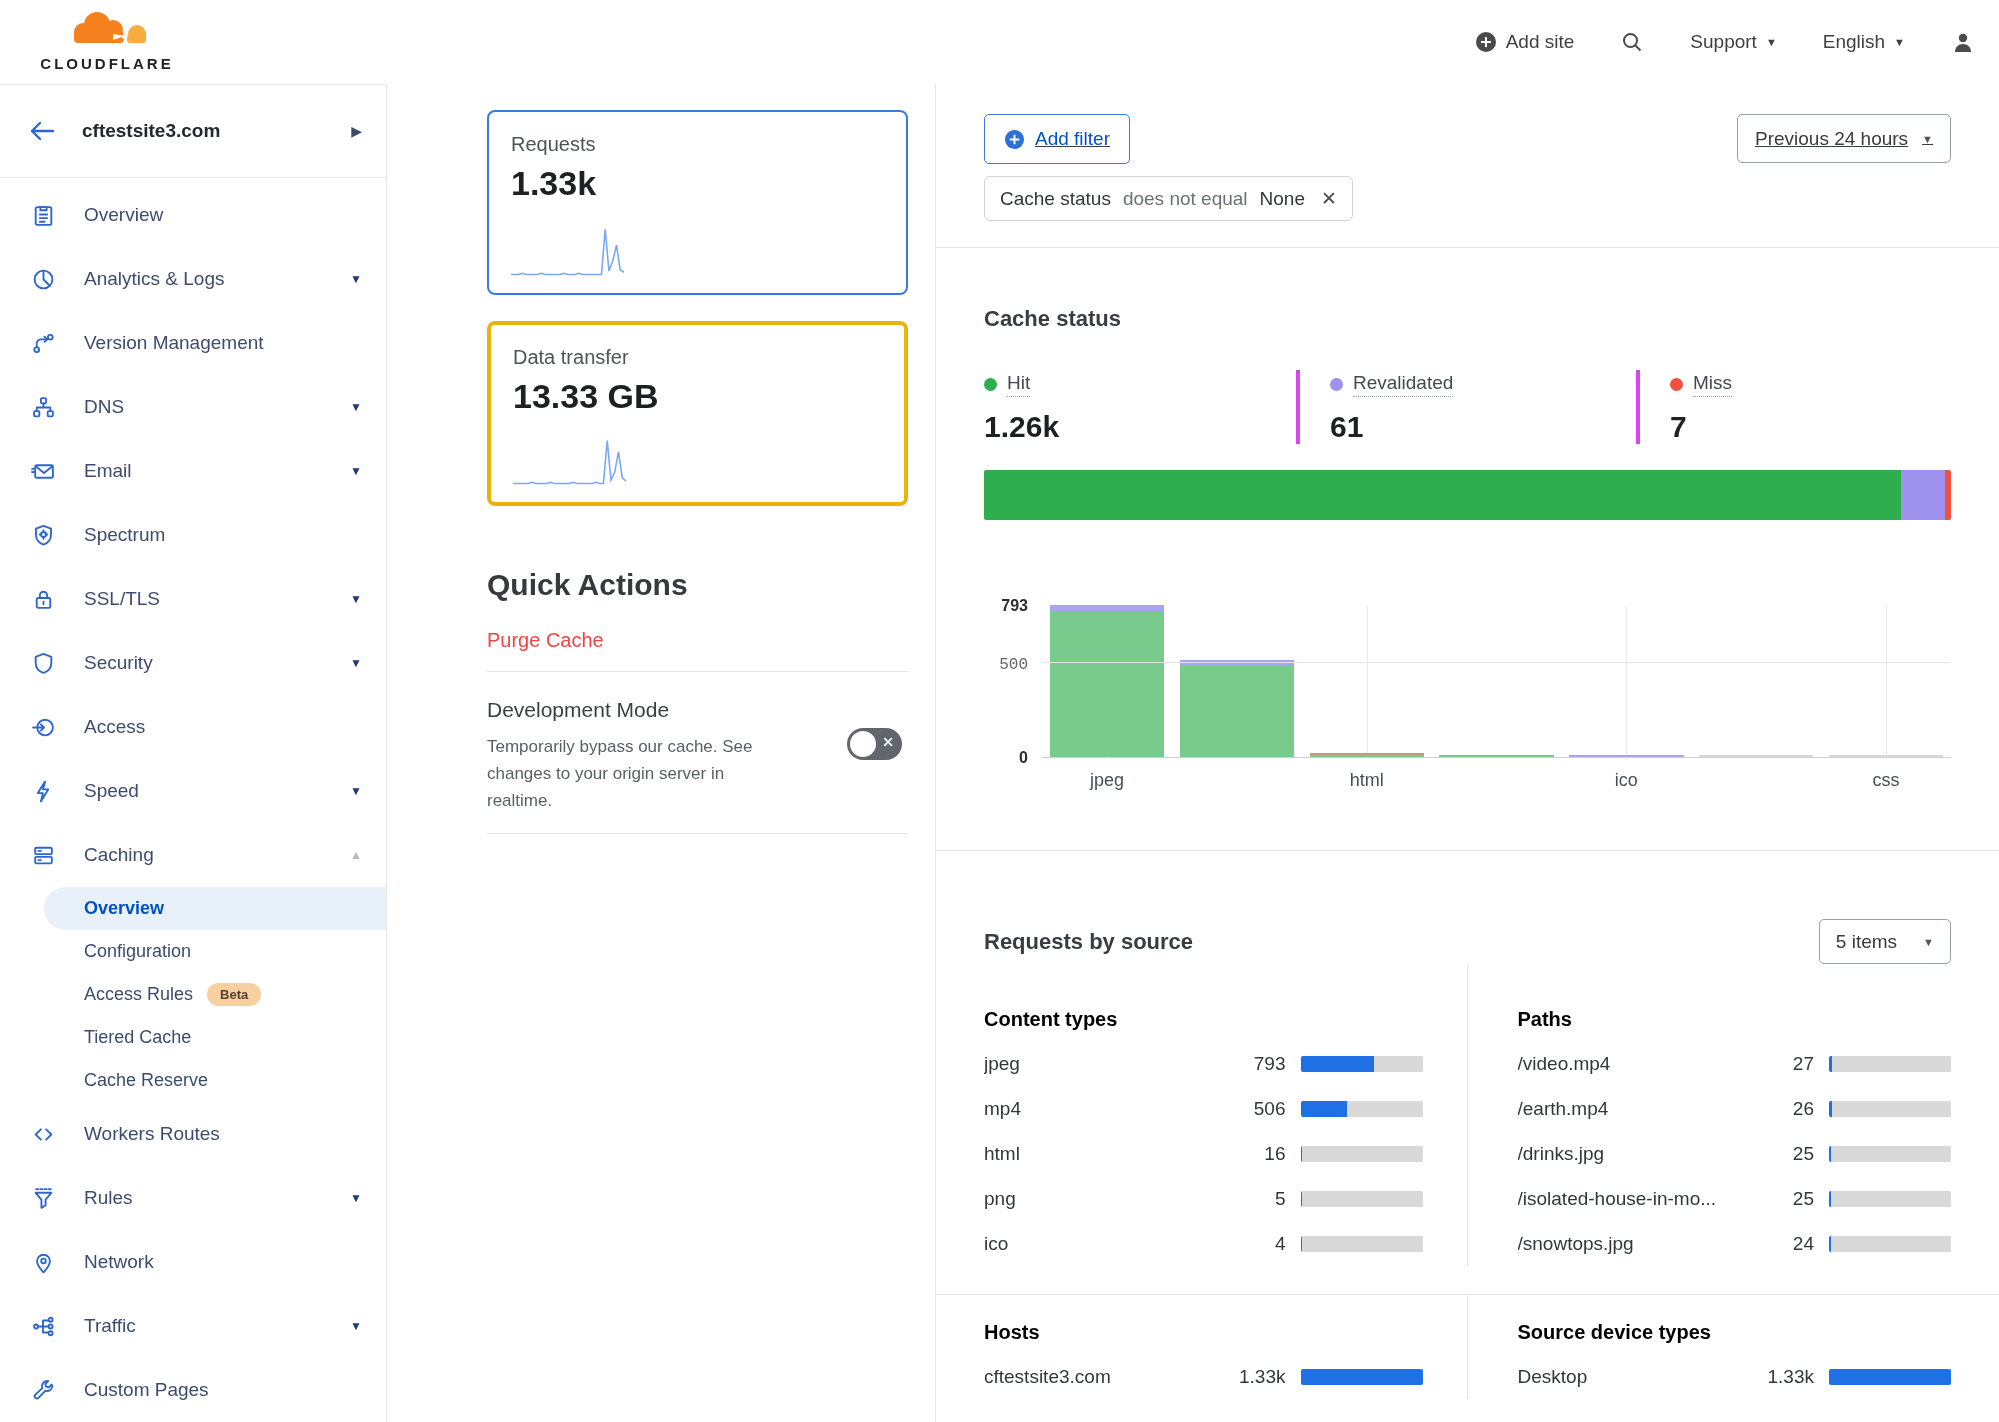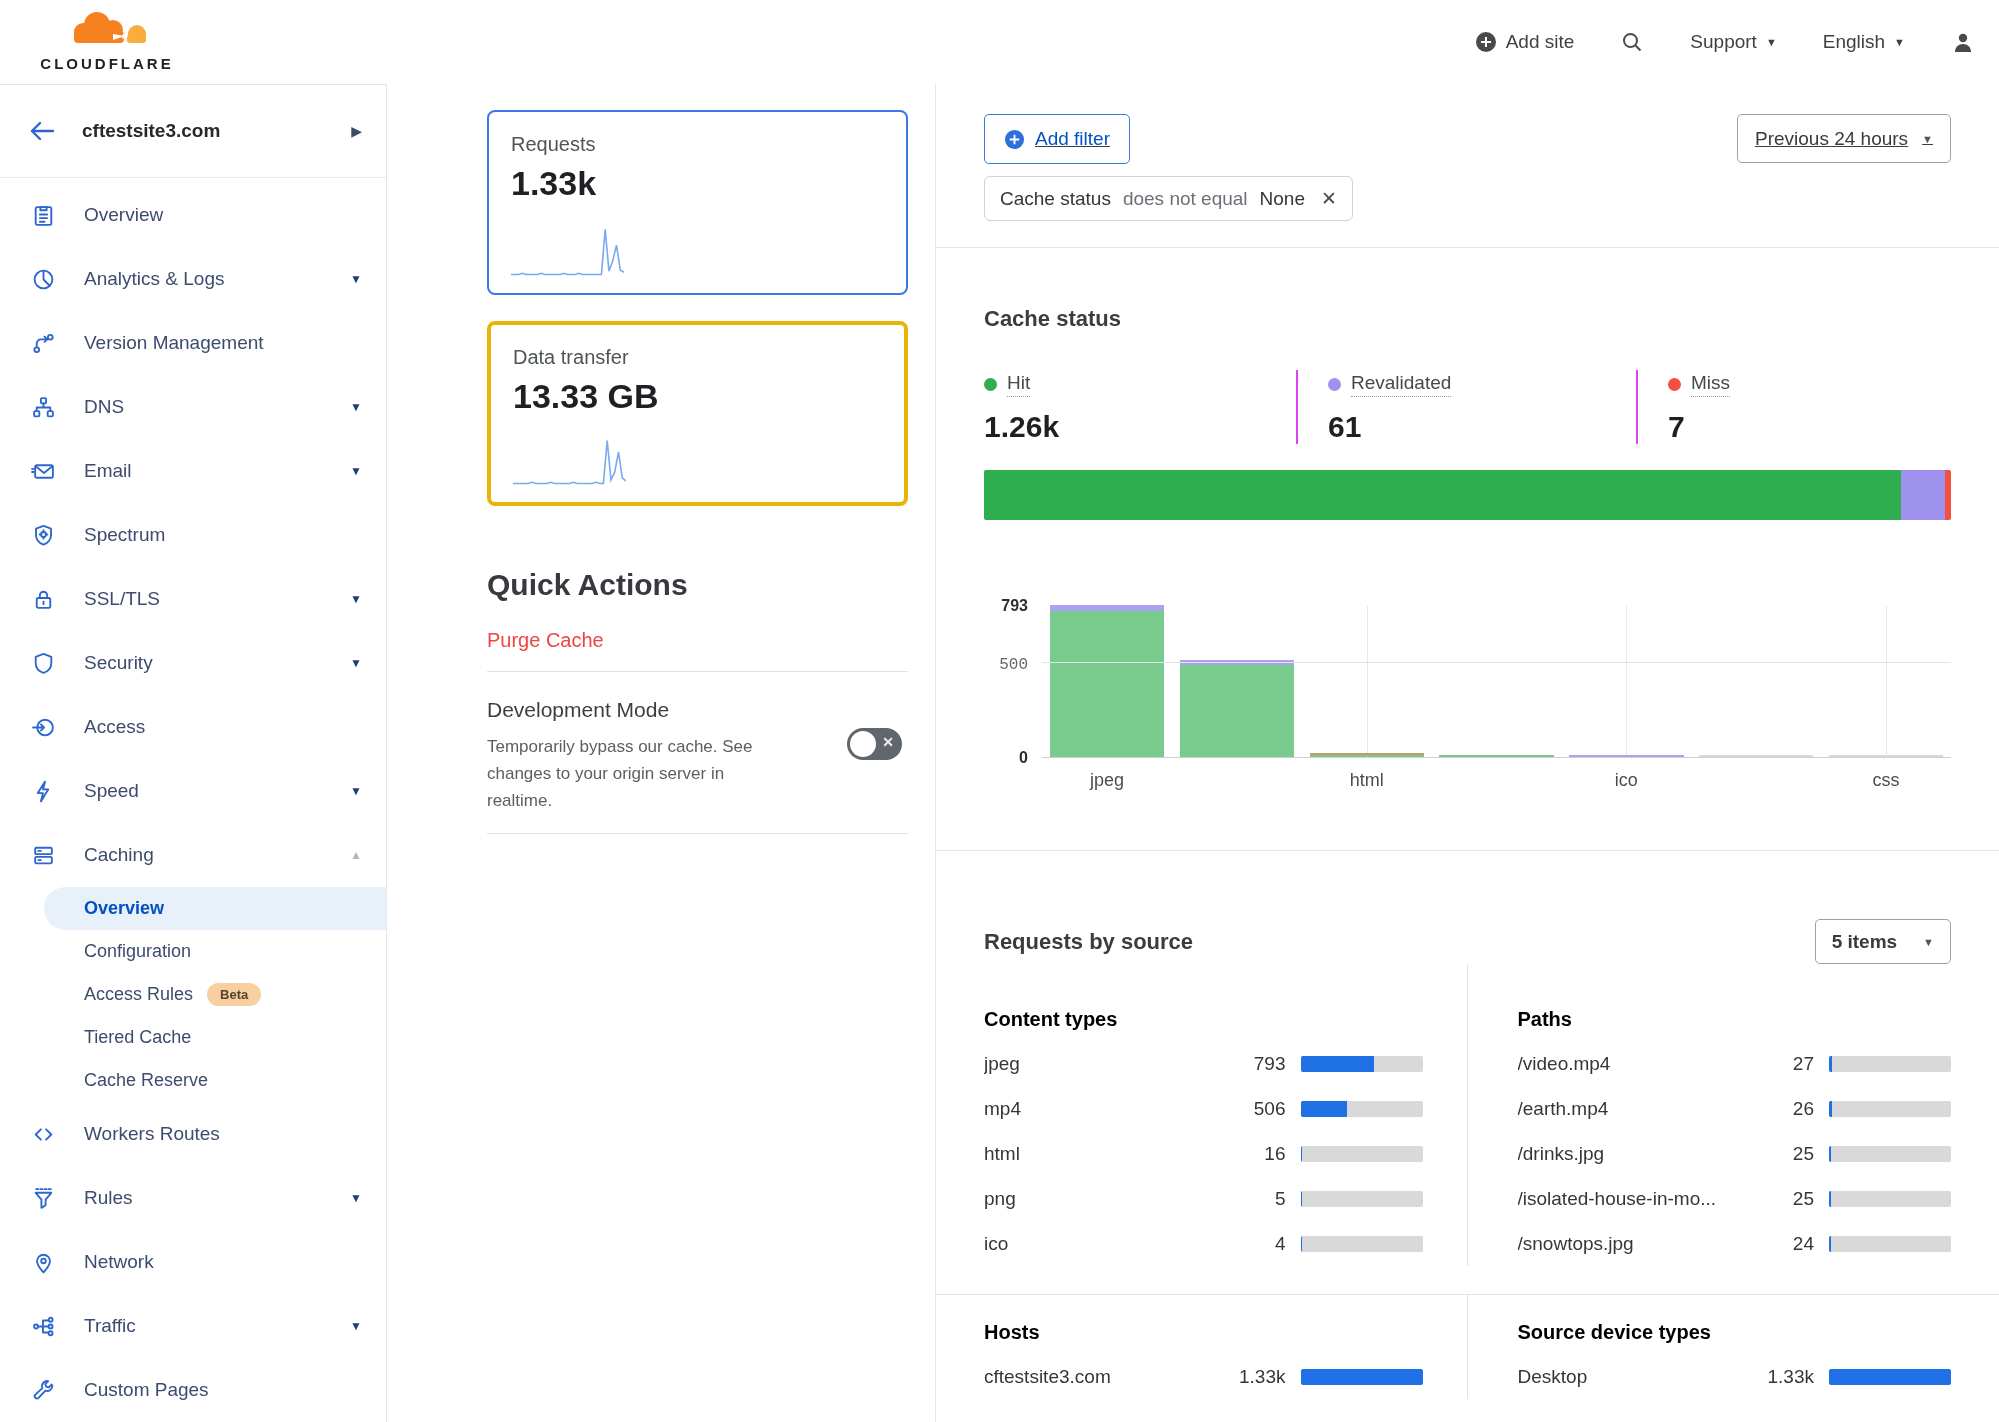--- a/index.html
+++ b/index.html
@@ -69,21 +69,21 @@
   .chip { display:inline-flex; align-items:center; gap:12px; height:45px; padding:0 15px; margin-top:12px;
           border:1px solid #d0d3d8; border-radius:6px; font-size:19px; color:#33373b; }
   .chip .op { color:#6b7076; }
   .chip-x { font-size:19px; color:#4a4e53; cursor:pointer; margin-left:4px; }
   .filters-block { padding-bottom:26px; }
 
   .section-title { font-size:22px; font-weight:700; color:#393d41; }
   .cache-section { padding-top:58px; padding-bottom:44px; }
   .legend-grid { margin-top:38px; display:grid; grid-template-columns:312px 340px 1fr; }
   .legend-cell { padding-top:2px; }
-  .legend-cell + .legend-cell { border-left:2px solid #d946ef; padding-left:30px; }
+  .legend-cell + .legend-cell { border-left:4px solid #d946ef; padding-left:30px; }
   .legend-head { display:flex; align-items:center; gap:10px; }
   .dot { width:13px; height:13px; border-radius:50%; }
   .legend-label { font-size:19px; color:#45494e; border-bottom:1px dotted #9a9a9a; padding-bottom:2px; }
   .legend-value { margin-top:13px; font-size:30px; font-weight:700; color:#1f2023; }
   .stackbar { margin-top:26px; height:50px; display:flex; border-radius:2px; overflow:hidden; }
   .stackbar > div { height:100%; }
 
   .chart { margin-top:86px; display:flex; }
   .ylabels { width:58px; position:relative; height:152px; }
   .ylabels span { position:absolute; right:14px; transform:translateY(-50%); font-size:16px; color:#666; }
@@ -95,21 +95,21 @@
   .vgrid { position:absolute; left:50%; top:0; bottom:-1px; width:1px; background:#e8e8e8; }
   .barstack { position:absolute; left:6%; right:6%; bottom:0; display:flex; flex-direction:column-reverse; }
   .xlabels { position:absolute; top:164px; left:58px; right:0; display:flex; }
   .xlabels .xl { flex:1; text-align:center; font-size:18px; color:#4a4e53; }
   .chart-wrap { position:relative; height:200px; }
 
   .rbs-section { padding-top:68px; }
   .rbs-head { display:flex; justify-content:space-between; align-items:center; }
   .items-btn { display:flex; align-items:center; gap:26px; height:45px; padding:0 16px;
                border:1px solid #9aa0a6; border-radius:5px; font-size:19px; color:#3a3a3a;
-               background:#fff; cursor:pointer;font-weight:bold; }
+               background:#fff; cursor:pointer; }
   .two-col { display:grid; grid-template-columns:1fr 1fr; }
   .two-col .colL { padding-right:44px; border-right:1px solid #e2e2e2; }
   .two-col .colR { padding-left:50px; }
   .list-title { margin-top:44px; font-size:20px; font-weight:700; color:#000000; }
   .srow { display:flex; align-items:center; height:45px; }
   .srow .slabel { flex:1; font-size:19px; color:#33373b; white-space:nowrap; overflow:hidden; }
   .srow .sval { width:64px; text-align:right; font-size:19px; color:#33373b; margin-right:15px; }
   .meter { width:122px; height:16px; background:#d9d9d9; border-radius:2px; overflow:hidden; }
   .meter > div { height:100%; }
   .list-body { margin-top:10px; }

